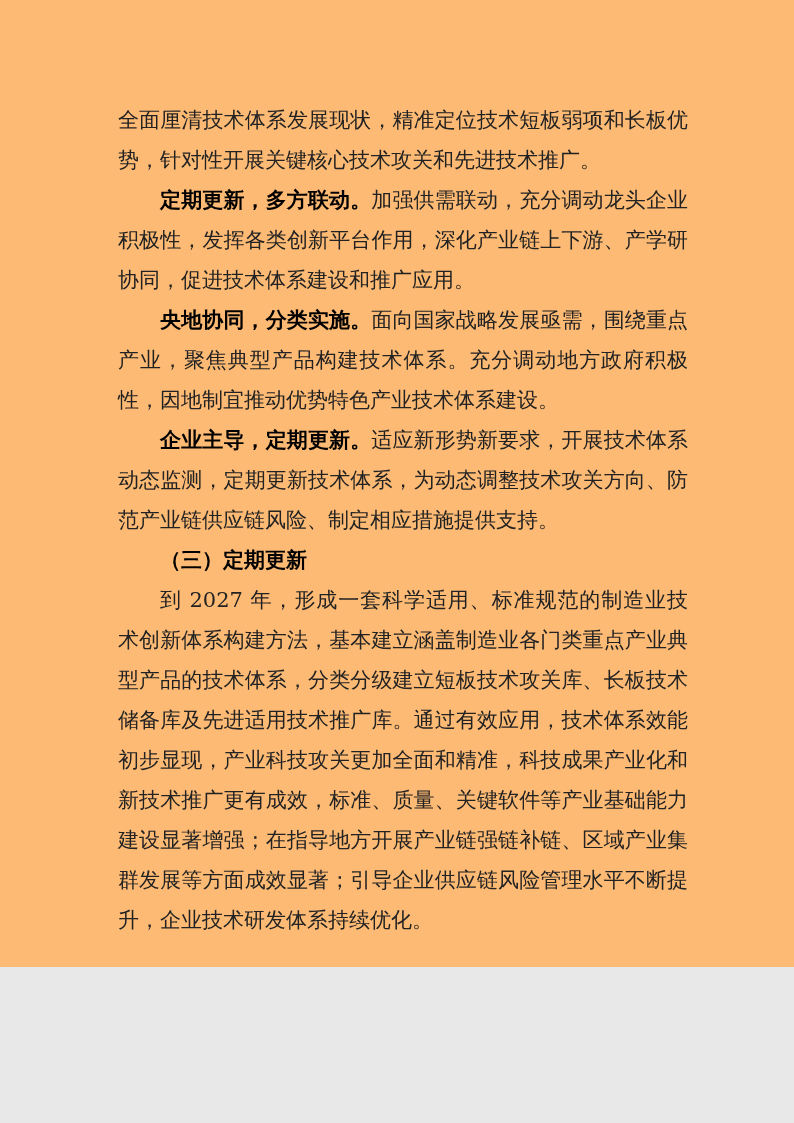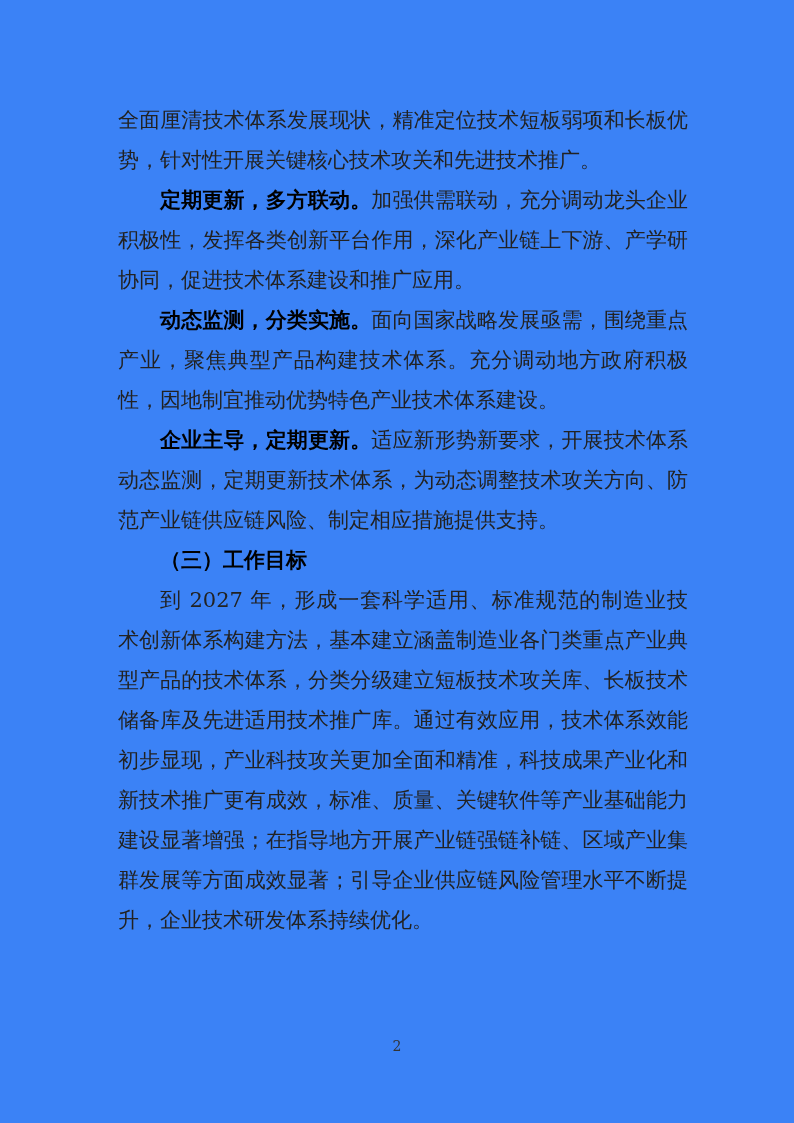--- a/index.html
+++ b/index.html
@@ -3,23 +3,23 @@
 <meta charset="utf-8">
 <style>
   html, body {
     margin: 0;
     padding: 0;
     background: #e8e8e8;
   }
   .page {
     position: relative;
     width: 794px;
-    height: 1123px;
+    height: 967px;
     margin: 0 auto;
-    background: #3b82f6;
+    background: #fdba74;
     overflow: hidden;
     font-family: "DejaVu Serif", "Liberation Serif", serif;
   }
   .doc-body {
     position: absolute;
     left: 118px;
     top: 100px;
     width: 570px;
     color: #222222;
     font-size: 21px;
@@ -53,21 +53,21 @@
     color: #333333;
   }
 </style>
 </head>
 <body>
 
 <div class="page">
   <div class="doc-body">
       <p class="para"><span class="text-run">全面厘清技术体系发展现状，精准定位技术短板弱项和长板优势，针对性开展关键核心技术攻关和先进技术推广。</span></p>
       <p class="para indent"><span class="bold-run">定期更新，多方联动。</span><span class="text-run">加强供需联动，充分调动龙头企业积极性，发挥各类创新平台作用，深化产业链上下游、产学研协同，促进技术体系建设和推广应用。</span></p>
-      <p class="para indent"><span class="bold-run">动态监测，分类实施。</span><span class="text-run">面向国家战略发展亟需，围绕重点产业，聚焦典型产品构建技术体系。充分调动地方政府积极性，因地制宜推动优势特色产业技术体系建设。</span></p>
+      <p class="para indent"><span class="bold-run">央地协同，分类实施。</span><span class="text-run">面向国家战略发展亟需，围绕重点产业，聚焦典型产品构建技术体系。充分调动地方政府积极性，因地制宜推动优势特色产业技术体系建设。</span></p>
       <p class="para indent"><span class="bold-run">企业主导，定期更新。</span><span class="text-run">适应新形势新要求，开展技术体系动态监测，定期更新技术体系，为动态调整技术攻关方向、防范产业链供应链风险、制定相应措施提供支持。</span></p>
-      <p class="para heading indent"><span class="bold-run">（三）工作目标</span></p>
+      <p class="para heading indent"><span class="bold-run">（三）定期更新</span></p>
       <p class="para indent"><span class="text-run">到 2027 年，形成一套科学适用、标准规范的制造业技术创新体系构建方法，基本建立涵盖制造业各门类重点产业典型产品的技术体系，分类分级建立短板技术攻关库、长板技术储备库及先进适用技术推广库。通过有效应用，技术体系效能初步显现，产业科技攻关更加全面和精准，科技成果产业化和新技术推广更有成效，标准、质量、关键软件等产业基础能力建设显著增强；在指导地方开展产业链强链补链、区域产业集群发展等方面成效显著；引导企业供应链风险管理水平不断提升，企业技术研发体系持续优化。</span></p>
     </div>
   <div class="page-footer">
     <span>2</span>
   </div>
 </div>
 
 </body></html>

